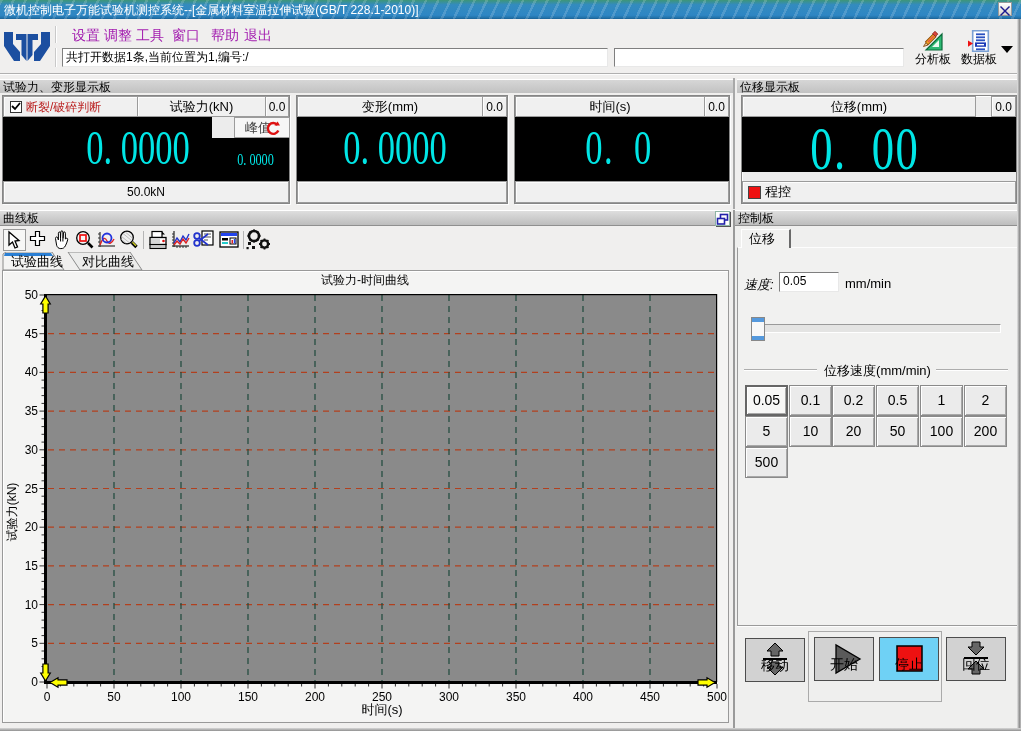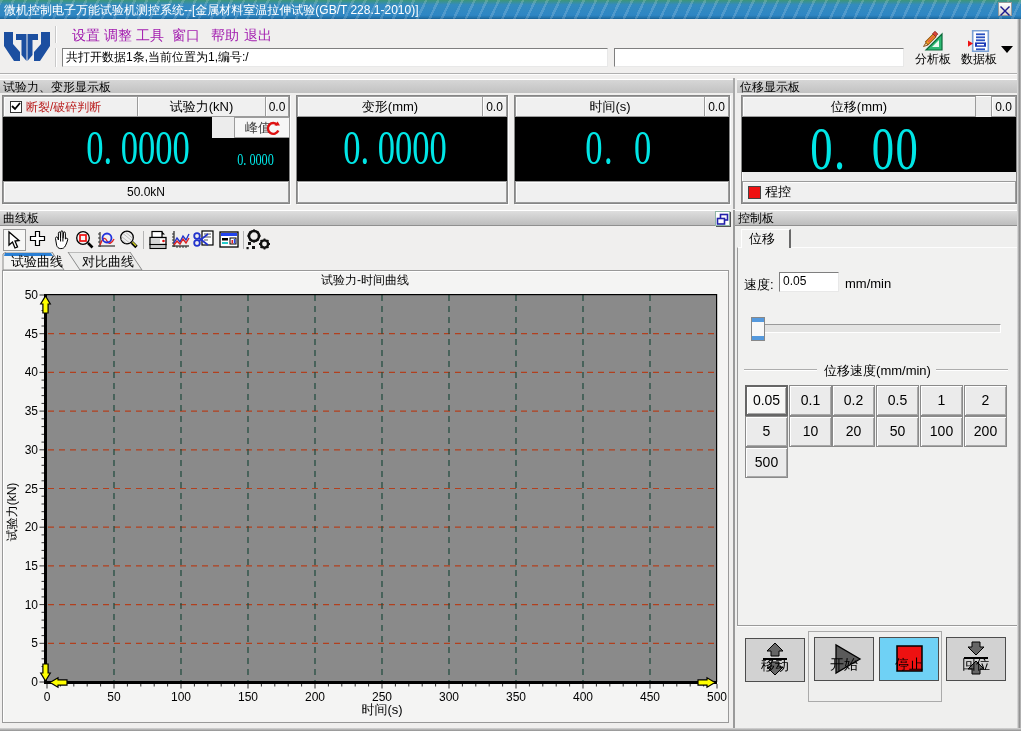--- a/index.html
+++ b/index.html
@@ -416,21 +416,21 @@
   <text x="380" y="444" font-size="13" fill="#000" text-anchor="middle">时间(s)</text>
 </svg>
 
 <div class="phead" style="left:735px; top:210px; width:286px;">控制板</div>
 <div class="abs" style="left:735px; top:227px; width:286px; height:504px; background:#efefee;"></div>
 <div class="abs" style="left:733px; top:210px; width:2px; height:521px; background:#9a9a9a;"></div>
 
 <div class="abs" style="left:737px; top:247px; width:281px; height:379px; background:#f1f1f0; border:1px solid #9a9a9a; border-top:1px solid #fdfdfd; box-shadow:0 1px 0 #fdfdfd;"></div>
 <div class="abs" style="left:741px; top:229px; width:50px; height:19px; background:#f1f1f0; border:1px solid #fff; border-right:2px solid #6a6a6a; border-bottom:none; font-size:13px; line-height:18px; padding-left:7px;">位移</div>
 
-<div class="abs" style="left:744px; top:276px; font-size:13px;">速度:</div>
+<div class="abs" style="left:744px; top:276px; font-size:13px;font-style:italic;">速度:</div>
 <div class="tfield" style="left:779px; top:272px; width:60px; height:20px;">0.05</div>
 <div class="abs" style="left:845px; top:276px; font-size:13px; font-family:Liberation Sans, sans-serif;">mm/min</div>
 
 <div class="abs" style="left:751px; top:324px; width:250px; height:9px; background:#e4e4e3; border:1px solid #9a9a9a; border-bottom-color:#fff; border-right-color:#fff;"></div>
 <div class="abs" style="left:751px; top:317px; width:14px; height:24px; background:#f8f8f8; border:1px solid #888;">
   <div style="position:absolute; left:0; top:0; width:100%; height:4px; background:#5599dd;"></div>
   <div style="position:absolute; left:0; bottom:0; width:100%; height:4px; background:#5599dd;"></div>
 </div>
 
 <div class="abs" style="left:744px; top:369px; width:73px; height:2px; border-top:1px solid #adadad; border-bottom:1px solid #fff;"></div>

